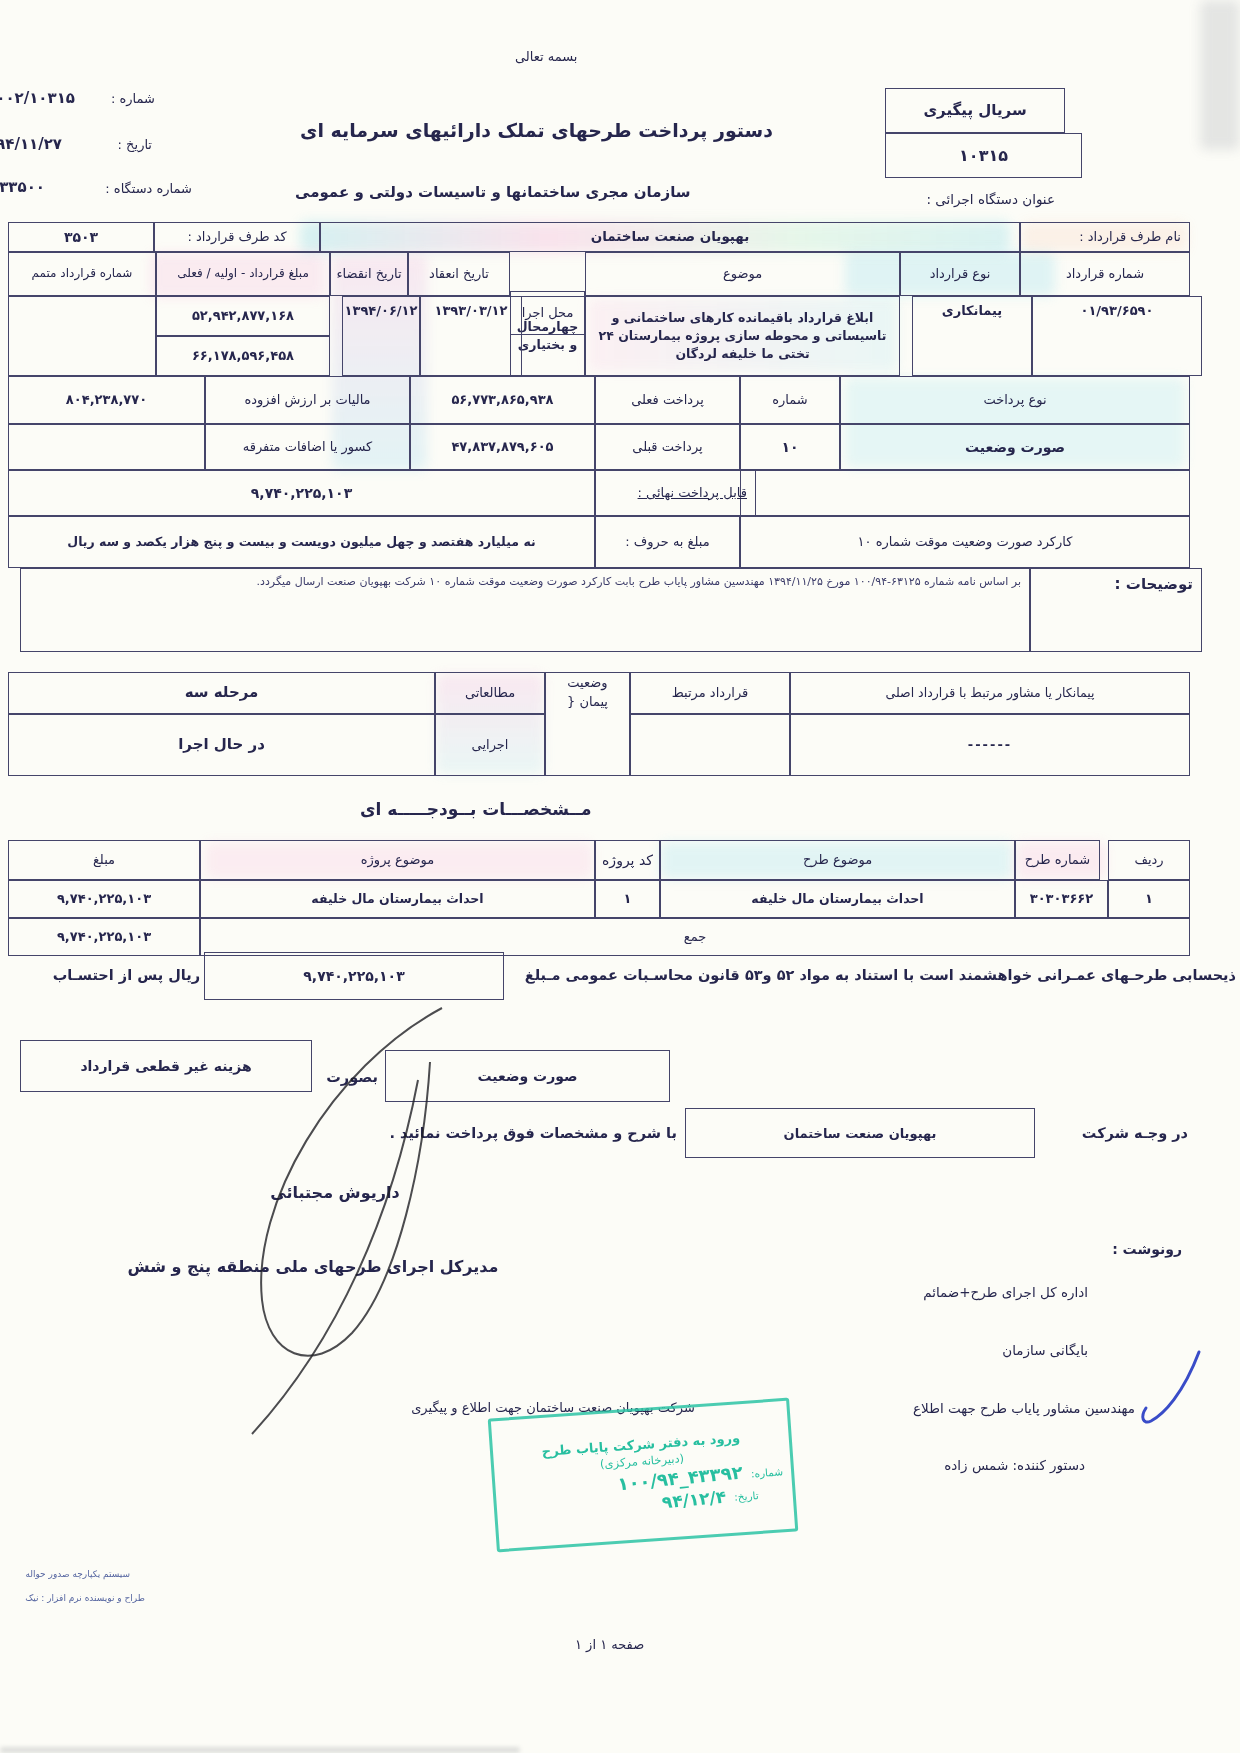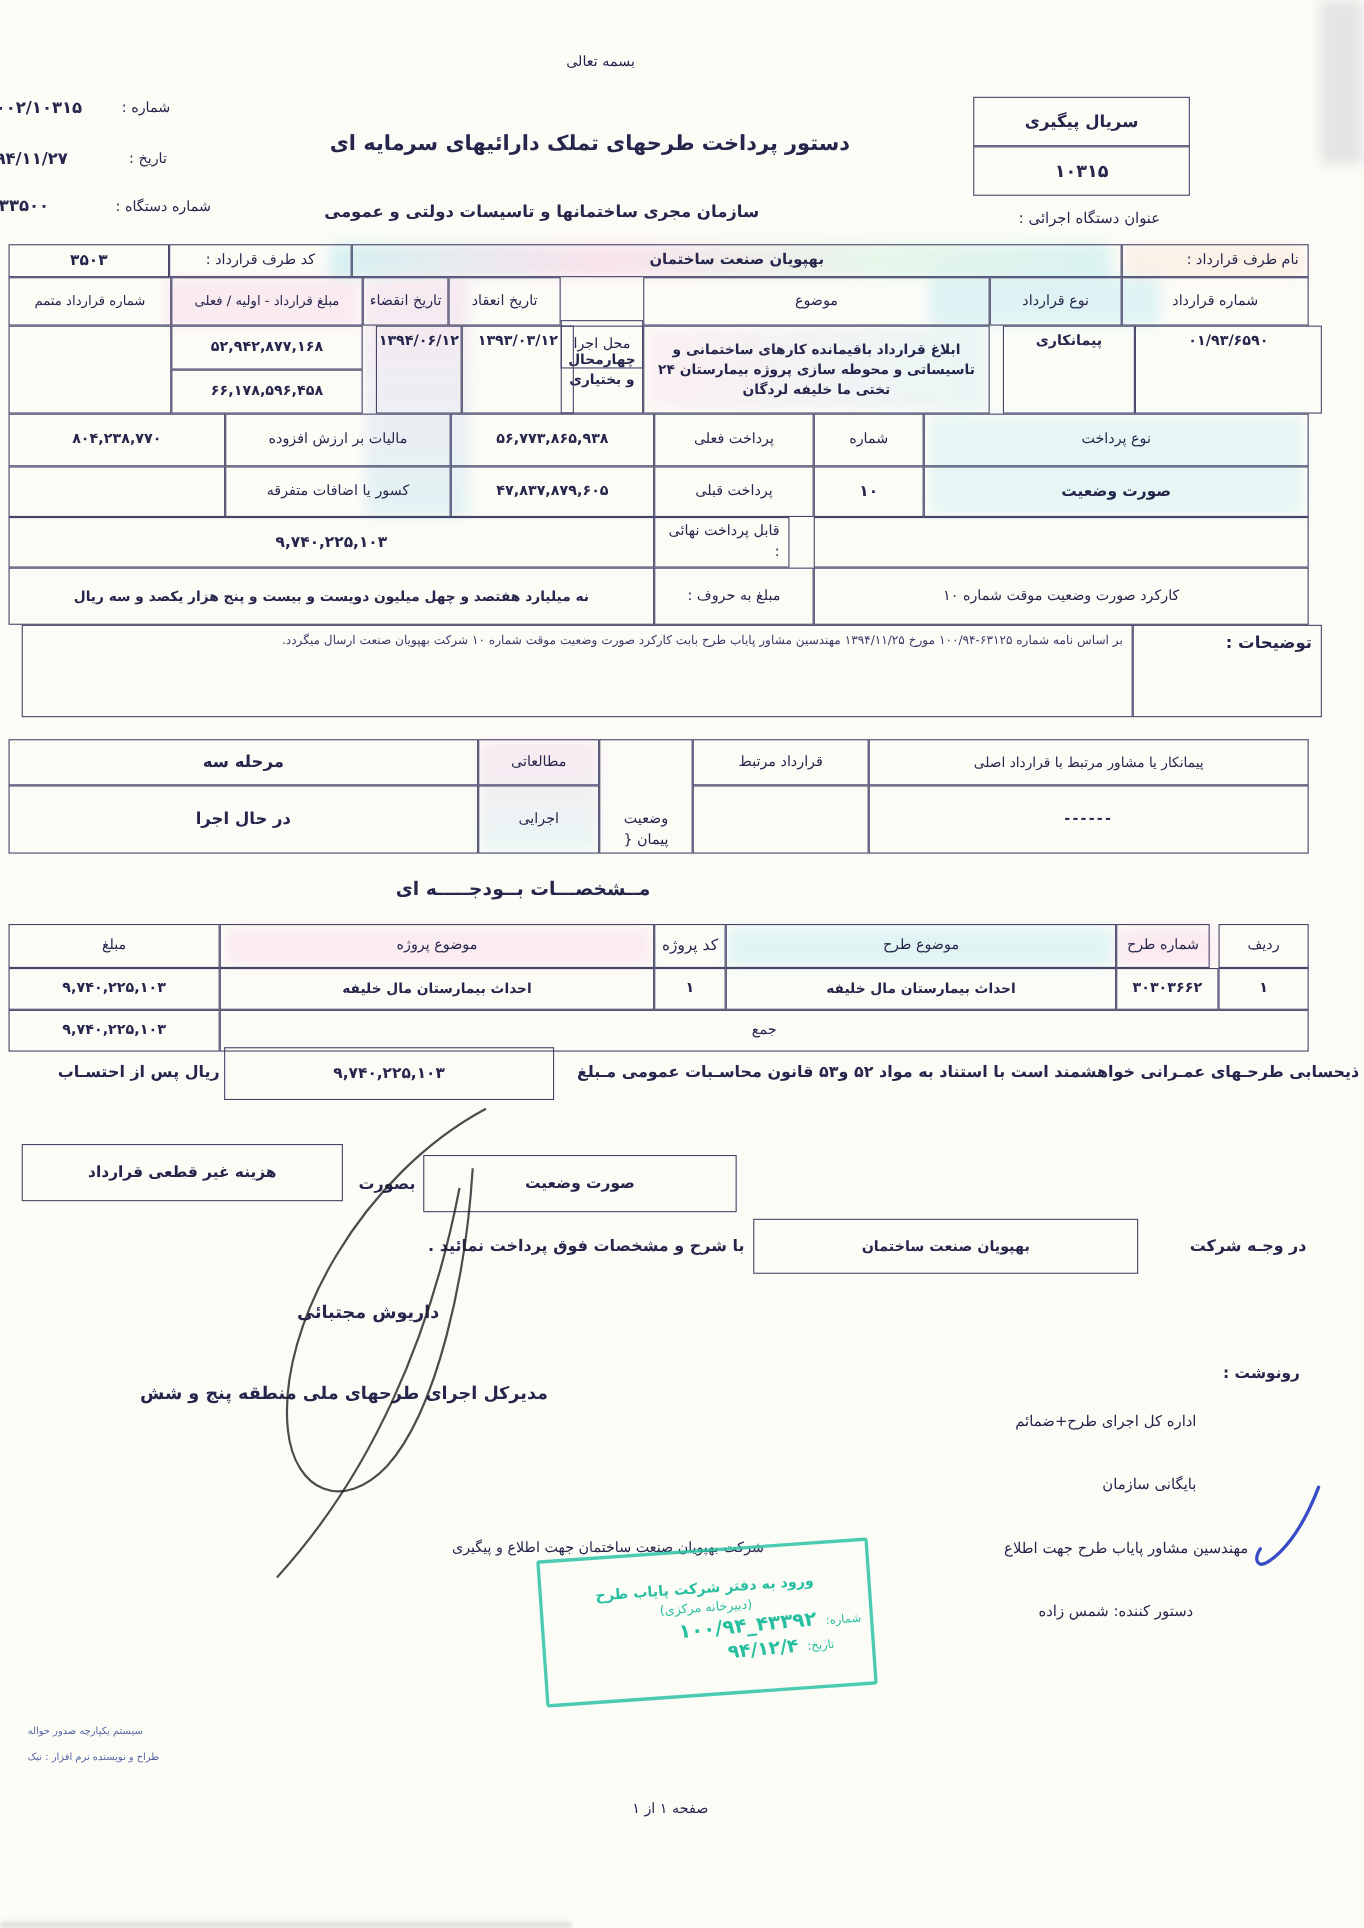--- a/index.html
+++ b/index.html
@@ -46,21 +46,21 @@
   <div class="t" style="right:1085px;top:90px;font-size:13px;">شماره :</div>
   <div class="t b" style="right:1165px;top:88px;font-size:15px;direction:ltr;">۱۴/۰۰۲/۱۰۳۱۵</div>
   <div class="t" style="right:1088px;top:136px;font-size:13px;">تاریخ :</div>
   <div class="t b" style="right:1178px;top:134px;font-size:15px;direction:ltr;">۱۳۹۴/۱۱/۲۷</div>
   <div class="t" style="right:1048px;top:180px;font-size:13px;">شماره دستگاه :</div>
   <div class="t b" style="right:1195px;top:177px;font-size:15px;">۱۳۳۵۰۰</div>
 
   <div class="t b" style="left:300px;top:118px;font-size:19px;">دستور پرداخت طرحهای تملک دارائیهای سرمایه ای</div>
   <div class="t b" style="left:295px;top:182px;font-size:15px;">سازمان مجری ساختمانها و تاسیسات دولتی و عمومی</div>
 
-  <div class="c b" style="left:885px;top:88px;width:197px;height:45px;font-size:15px;">سریال پیگیری</div>
+  <div class="c b" style="left:885px;top:88px;width:180px;height:45px;font-size:15px;">سریال پیگیری</div>
   <div class="c b" style="left:885px;top:133px;width:197px;height:45px;font-size:16px;">۱۰۳۱۵</div>
   <div class="t" style="right:185px;top:190px;font-size:13.5px;">عنوان دستگاه اجرائی :</div>
 
   <div class="c st" style="left:1020px;top:222px;width:170px;height:30px;">نام طرف قرارداد :</div>
   <div class="c b" style="left:320px;top:222px;width:700px;height:30px;font-size:13.5px;">بهپویان صنعت ساختمان</div>
   <div class="c" style="left:154px;top:222px;width:166px;height:30px;">کد طرف قرارداد :</div>
   <div class="c b" style="left:8px;top:222px;width:146px;height:30px;font-size:14px;">۳۵۰۳</div>
 
   <div class="c" style="left:1020px;top:252px;width:170px;height:44px;">شماره قرارداد</div>
   <div class="c" style="left:900px;top:252px;width:120px;height:44px;">نوع قرارداد</div>
@@ -89,33 +89,33 @@
   <div class="c b" style="left:8px;top:376px;width:197px;height:48px;direction:ltr;">۸۰۴,۲۳۸,۷۷۰</div>
 
   <div class="c b" style="left:840px;top:424px;width:350px;height:46px;font-size:14px;">صورت وضعیت</div>
   <div class="c b" style="left:740px;top:424px;width:100px;height:46px;font-size:14px;">۱۰</div>
   <div class="c" style="left:595px;top:424px;width:145px;height:46px;">پرداخت قبلی</div>
   <div class="c b" style="left:410px;top:424px;width:185px;height:46px;direction:ltr;">۴۷,۸۳۷,۸۷۹,۶۰۵</div>
   <div class="c" style="left:205px;top:424px;width:205px;height:46px;">کسور یا اضافات متفرقه</div>
   <div class="c" style="left:8px;top:424px;width:197px;height:46px;"></div>
 
   <div class="c" style="left:740px;top:470px;width:450px;height:46px;"></div>
-  <div class="c st" style="left:595px;top:470px;width:123px;height:46px;">قابل پرداخت نهائی :</div>
+  <div class="c st" style="left:595px;top:470px;width:161px;height:46px;text-decoration:underline;">قابل پرداخت نهائی :</div>
   <div class="c b" style="left:8px;top:470px;width:587px;height:46px;direction:ltr;font-size:14px;">۹,۷۴۰,۲۲۵,۱۰۳</div>
 
   <div class="c" style="left:740px;top:516px;width:450px;height:52px;">کارکرد صورت وضعیت موقت شماره ۱۰</div>
   <div class="c" style="left:595px;top:516px;width:145px;height:52px;">مبلغ به حروف :</div>
   <div class="c b" style="left:8px;top:516px;width:587px;height:52px;font-size:12.5px;">نه میلیارد هفتصد و چهل میلیون دویست و بیست و پنج هزار یکصد و سه ریال</div>
 
   <div class="c b st top" style="left:1018px;top:568px;width:172px;height:84px;font-size:15px;">توضیحات :</div>
   <div class="c st top" style="left:8px;top:568px;width:1010px;height:84px;font-size:11px;color:#3a3a68;">بر اساس نامه شماره ۶۳۱۲۵-۱۰۰/۹۴ مورخ ۱۳۹۴/۱۱/۲۵ مهندسین مشاور پایاب طرح بابت کارکرد صورت وضعیت موقت شماره ۱۰ شرکت بهپویان صنعت ارسال میگردد.</div>
 
   <div class="c" style="left:790px;top:672px;width:400px;height:42px;font-size:12.5px;">پیمانکار یا مشاور مرتبط با قرارداد اصلی</div>
   <div class="c" style="left:630px;top:672px;width:160px;height:42px;">قرارداد مرتبط</div>
-  <div class="c" style="left:545px;top:672px;width:85px;height:104px;flex-direction:column;justify-content:flex-end;">
+  <div class="c" style="left:545px;top:672px;width:85px;height:104px;flex-direction:column;justify-content:flex-start;">
     <span>وضعیت</span>
     <span>پیمان {</span>
   </div>
   <div class="c" style="left:435px;top:672px;width:110px;height:42px;">مطالعاتی</div>
   <div class="c b" style="left:8px;top:672px;width:427px;height:42px;font-size:15px;">مرحله سه</div>
   <div class="c b" style="left:790px;top:714px;width:400px;height:62px;letter-spacing:2px;">------</div>
   <div class="c" style="left:630px;top:714px;width:160px;height:62px;"></div>
   <div class="c" style="left:435px;top:714px;width:110px;height:62px;">اجرایی</div>
   <div class="c b" style="left:8px;top:714px;width:427px;height:62px;font-size:15px;">در حال اجرا</div>
 

